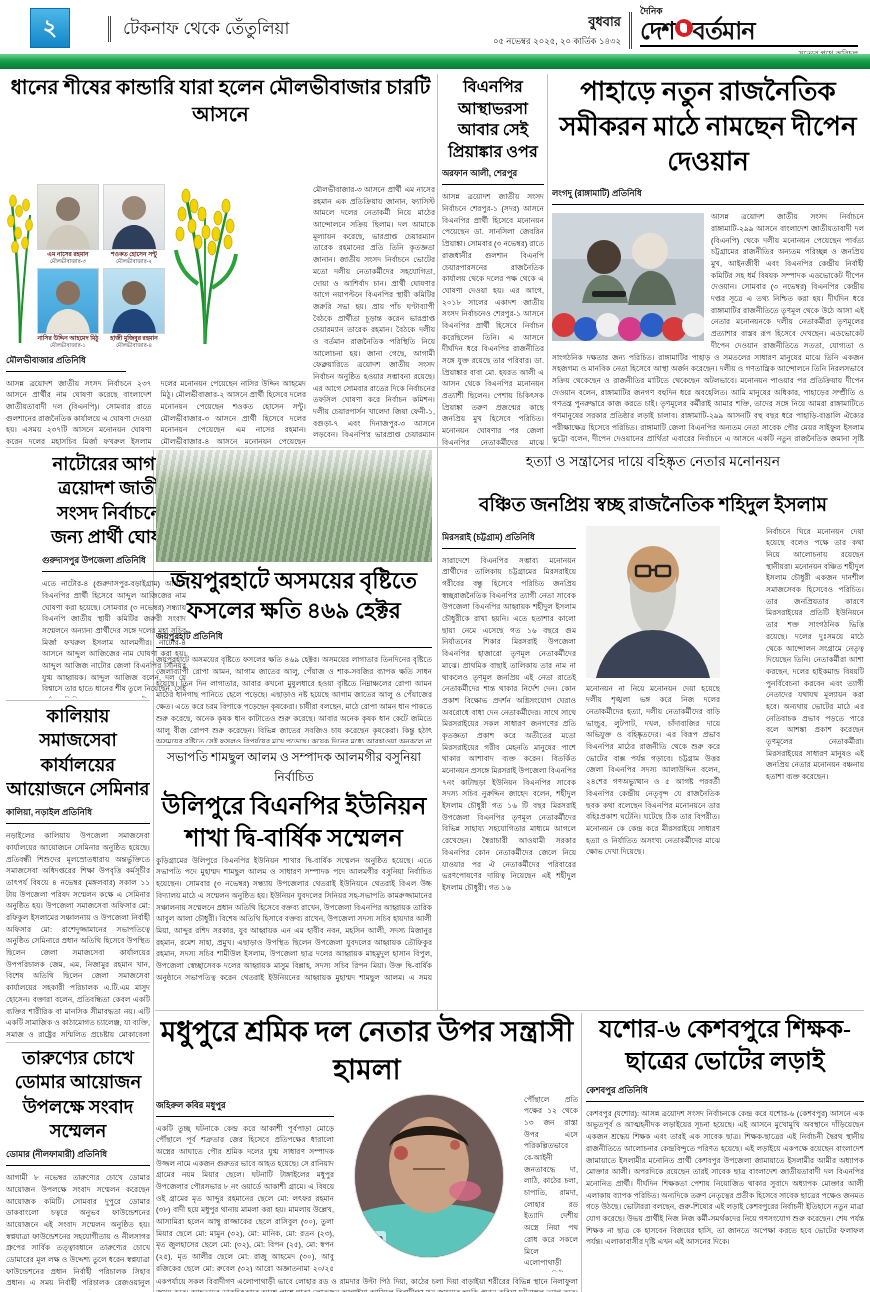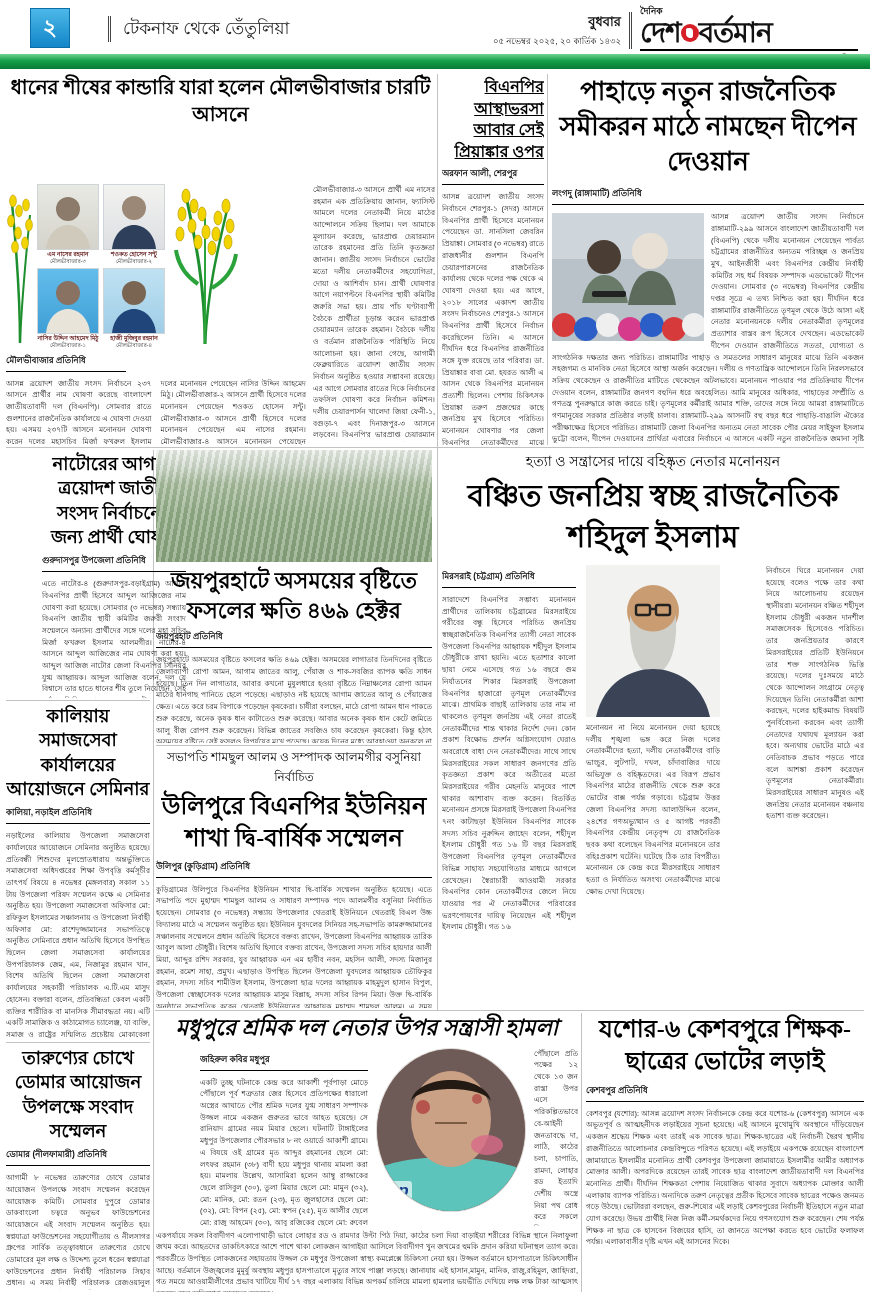--- a/index.html
+++ b/index.html
@@ -9,32 +9,32 @@
   .pagenum{position:absolute;left:30px;top:8px;width:38px;height:38px;
            background:linear-gradient(180deg,#4db8e8,#1286c9);border:1px solid #0d6fa8;
            color:#fff;font-weight:bold;font-size:22px;display:flex;align-items:center;justify-content:center;}
   .slogan{position:absolute;left:108px;top:16px;font-size:17px;color:#222;
           border-left:3px double #444;padding-left:12px;line-height:1.2;height:26px;display:flex;align-items:center;}
   .dateblock{position:absolute;right:238px;top:12px;text-align:right;border-right:3px double #444;padding-right:8px;}
   .weekday{font-weight:bold;font-size:13px;}
   .dateline{font-size:8.5px;color:#222;margin-top:2px;}
   .logo{position:absolute;right:12px;top:4px;width:218px;}
   .logo-prefix{font-size:9px;font-weight:bold;}
-  .logo-name{font-family:"Liberation Serif",serif;font-weight:900;font-size:28px;line-height:1.0;
-             letter-spacing:-1px;display:flex;align-items:center;gap:0;}
+  .logo-name{font-family:"Liberation Serif",serif;font-weight:900;font-size:24px;line-height:1.0;
+             letter-spacing:-1px;display:flex;gap:0;}
   .emblem{width:18px;height:18px;border-radius:50%;background:#d61f26;display:inline-block;position:relative;flex:0 0 auto;}
   .emblem::after{content:"";position:absolute;left:5px;top:4px;width:7px;height:10px;background:#fff;border-radius:2px 4px 3px 5px;}
   .logo-rule{border-bottom:2px solid #000;margin-top:2px;}
   .tagline{font-size:7.5px;text-align:right;margin-top:1px;color:#222;}
   .greenbar{position:absolute;left:0;top:54px;width:870px;height:15px;
             background:linear-gradient(180deg,#6fd392 0%,#16a04a 45%,#067a33 100%);}
   
   .art{position:absolute;overflow:hidden;}
   .hl{font-family:"Liberation Serif",serif;font-weight:bold;color:#000;text-align:center;line-height:1.35;}
-  .hl.left{text-align:right;text-decoration:underline;}
+  .hl.left{text-align:center;}
   .kicker{font-family:"Liberation Serif",serif;text-align:center;font-size:13px;color:#000;}
   .byline{font-weight:bold;font-size:8.5px;border-bottom:1.5px solid #000;padding-bottom:3px;margin:5px 0 6px 0;}
   .body{font-size:7.4px;line-height:1.58;text-align:justify;color:#161616;}
   .cols2{column-count:2;column-gap:9px;}
   .vrule{position:absolute;width:1px;background:#c2c2c2;}
   .hrule{position:absolute;height:1px;background:#c2c2c2;}
   
   .ph{background:#e7ebee;position:relative;overflow:hidden;}
   .cand{display:flex;flex-direction:column;align-items:center;width:62px;}
   .cand .ph{width:60px;height:64px;border:1px solid #cfd4d8;}
@@ -44,21 +44,21 @@
   .candgrid{display:flex;flex-direction:column;gap:3px;}
   .candrow{display:flex;gap:4px;}
   .field{width:100%;height:112px;
      background:linear-gradient(180deg,#eef1ec 0%,#cfd9cb 16%,#a9bd9f 30%,#93ad88 55%,#86a27b 100%);position:relative;}
   .field::after{content:"";position:absolute;inset:0;
      background:repeating-linear-gradient(100deg,rgba(255,255,255,.25) 0 3px,rgba(70,90,60,.12) 3px 7px);}
   .meeting{float:left;width:152px;height:128px;margin:2px 7px 3px 0;
      background:linear-gradient(180deg,#cdd5db,#a8b3ba 70%,#8d99a1);position:relative;}
   .wrapfig svg,.ph svg{display:block;}
   .circleph{border-radius:50%;background:#caa78f;position:relative;overflow:hidden;border:1px solid #ddd;}
-  .watermark{position:absolute;left:8px;bottom:10px;font-weight:bold;font-size:17px;color:#1b3f8f;
+  .watermark{position:absolute;left:8px;bottom:10px;font-weight:bold;font-size:14px;color:#1b3f8f;
      font-style:italic;background:rgba(255,255,255,.65);padding:0 3px;border-radius:3px;}
 </style>
 </head>
 <body>
 
 <div id="page">
 
   <div>
     <div class="pagenum">২</div>
     <div class="slogan">টেকনাফ থেকে তেঁতুলিয়া</div>
@@ -244,27 +244,26 @@
   <div class="art" style="left:156px;top:450px;width:276px;height:293px;">
     <div class="field"></div>
     <div class="hl" style="font-size:22px;margin-top:4px;">জয়পুরহাটে অসময়ের বৃষ্টিতে ফসলের ক্ষতি ৪৬৯ হেক্টর</div>
     <div class="byline">জয়পুরহাট প্রতিনিধি</div>
     <div class="body" style="height:94px;overflow:hidden;">জয়পুরহাটে অসময়ের বৃষ্টিতে ফসলের ক্ষতি ৪৬৯ হেক্টর। অসময়ের লাগাতার তিনদিনের বৃষ্টিতে জেলাব্যাপী রোপা আমন, আগাম জাতের আলু, পেঁয়াজ ও শাক-সবজির ব্যাপক ক্ষতি সাধন হয়েছে। তিন দিন লাগাতার, আবার কখনো মুষুলধারে হওয়া বৃষ্টিতে নিম্নাঞ্চলের রোপা আমন মাঠের ধানগাছ পানিতে হেলে পড়েছে। এছাড়াও নষ্ট হয়েছে আগাম জাতের আলু ও পেঁয়াজের ক্ষেত। এতে করে চরম বিপাকে পড়েছেন কৃষকেরা। চাষীরা বলছেন, মাঠে রোপা আমন ধান পাকতে শুরু করেছে, অনেক কৃষক ধান কাটাতেও শুরু করেছে। আবার অনেক কৃষক ধান কেটে জমিতে আলু বীজ রোপণ শুরু করেছেন। বিভিন্ন জাতের সবজিও চাষ করেছেন কৃষকেরা। কিন্তু হঠাৎ অসময়ের বৃষ্টিতে সেই ফসলও বিপর্যয়ের মুখে পড়েছে। কয়েক দিনের মধ্যে আবহাওয়া অনুকূলে না এলে রোপা আমন ও আগামজাতের আলুসহ মোট ৪৬৯ দশমিক ৫ হেক্টর জমির ফসল ক্ষতিগ্রস্ত হয়েছে। এর মধ্যে জেলার সদর উপজেলায় রোপা আমন, শাক সবজি, পেঁয়াজ ও মরিচের বেশি ক্ষতি হয়েছে, আর আগাম জাতের আলুর বেশি ক্ষতি হয়েছে জেলার আক্কেলপুর উপজেলায়। জেলার বিভিন্ন ফসলি মাঠে সরেজমিন দেখা গেছে, অসময়ের এই বৃষ্টিতে বেশিরভাগ ফসলি মাঠের পাকা-আধা পাকা ধান গাছ হেলে পড়েছে; আবার কোথাও কোথাও আধা পাকা ও কাচা ধানগাছ পানিতে হেলে গেছে। কৃষকরা কোথাও কোথাও হেলে পড়া আধাপাকা ওই ধানগাছ-ই কেটে নিয়ে যাচ্ছেন। আগাম জাতের আলু ও পেঁয়াজের খেতে পানি জমার কারণে কৃষকরা বাধ্য হয়ে রোপণ করা ওই আলু ও পেঁয়াজ এর বীজ তুলে নিয়েছেন।</div>
   </div>
 
   <div class="art" style="left:156px;top:748px;width:276px;height:260px;">
     <div class="kicker" style="font-size:12px;">সভাপতি শামছুল আলম ও সম্পাদক আলমগীর বসুনিয়া নির্বাচিত</div>
     <div class="hl" style="font-size:24px;margin-top:2px;">উলিপুরে বিএনপির ইউনিয়ন শাখা দ্বি-বার্ষিক সম্মেলন</div>
-    <div class="byline">উলিপুর (কুড়িগ্রাম) প্রতিনিধি</div>
     <div class="body" style="height:128px;overflow:hidden;">কুড়িগ্রামের উলিপুরে বিএনপির ইউনিয়ন শাখার দ্বি-বার্ষিক সম্মেলন অনুষ্ঠিত হয়েছে। এতে সভাপতি পদে মুহাম্মদ শামছুল আলম ও সাধারণ সম্পাদক পদে আলমগীর বসুনিয়া নির্বাচিত হয়েছেন। সোমবার (৩ নভেম্বর) সন্ধ্যায় উপজেলার থেতরাই ইউনিয়নে থেতরাই বিএল উচ্চ বিদ্যালয় মাঠে এ সম্মেলন অনুষ্ঠিত হয়। ইউনিয়ন যুবদলের সিনিয়র সহ-সভাপতি কামরুজ্জামানের সঞ্চালনায় সম্মেলনে প্রধান অতিথি হিসেবে বক্তব্য রাখেন, উপজেলা বিএনপির আহ্বায়ক তারিক আবুল আলা চৌধুরী। বিশেষ অতিথি হিসাবে বক্তব্য রাখেন, উপজেলা সদস্য সচিব হায়দার আলী মিয়া, আব্দুর রশিদ সরকার, যুব আহ্বায়ক এন এম হাবীব নবন, মহসিন আলী, সদস্য মিজানুর রহমান, রমেশ সাহা, প্রমুখ। এছাড়াও উপস্থিত ছিলেন উপজেলা যুবদলের আহ্বায়ক তৌফিকুর রহমান, সদস্য সচিব শামীউল ইসলাম, উপজেলা ছাত্র দলের আহ্বায়ক মাহমুদুল হাসান বিপুল, উপজেলা স্বেচ্ছাসেবক দলের আহ্বায়ক মাসুম বিল্লাহ, সদস্য সচিব রিপন মিয়া। উক্ত দ্বি-বার্ষিক অনুষ্ঠানে সভাপতিত্ব করেন থেতরাই ইউনিয়নের আহ্বায়ক মুহাম্মদ শামছুল আলম। এ সময় ইউনিয়ন বিএনপির নির্বাচিত সভাপতি মুহাম্মদ শামছুল আলম বলেন, আমার ইউনিয়নের ৫১০ জন সদস্যের সম্মতিতে বিনা প্রতিদ্বন্দ্বিতায় ইউনিয়ন সভাপতি পদে নির্বাচিত হওয়ায় কৃতজ্ঞতা জ্ঞাপন করছি। থেতরাই ইউনিয়নকে এগিয়ে নিতে ইউনিয়নের সকল জনগণকে সাথে নিয়ে কাজ করে যাবেন বলে জানান তিনি।</div>
   </div>
 
   <div class="art" style="left:442px;top:450px;width:422px;height:558px;">
     <div class="kicker" style="font-size:14px;">হত্যা ও সন্ত্রাসের দায়ে বহিষ্কৃত নেতার মনোনয়ন</div>
-    <div class="hl" style="font-size:30px;margin-top:2px;">বঞ্চিত জনপ্রিয় স্বচ্ছ রাজনৈতিক শহিদুল ইসলাম</div>
+    <div class="hl" style="font-size:19px;margin-top:18px;">বঞ্চিত জনপ্রিয় স্বচ্ছ রাজনৈতিক শহিদুল ইসলাম</div>
     <div style="display:flex;gap:10px;margin-top:8px;height:430px;overflow:hidden;">
       <div style="width:134px;">
         <div class="byline">মিরসরাই (চট্টগ্রাম) প্রতিনিধি</div>
         <div class="body">সারাদেশে বিএনপির সম্ভাব্য মনোনয়ন প্রার্থীদের তালিকায় চট্টগ্রামের মিরসরাইয়ে গরীবের বন্ধু হিসেবে পরিচিত জনপ্রিয় স্বচ্ছরাজনৈতিক বিএনপির ত্যাগী নেতা সাবেক উপজেলা বিএনপির আহ্বায়ক শহীদুল ইসলাম চৌধুরীকে রাখা হয়নি। এতে হতাশার কালো ছায়া নেমে এসেছে গত ১৬ বছরে গুম নির্যাতনের শিকার মিরসরাই উপজেলা বিএনপির হাজারো তৃণমূল নেতাকর্মীদের মাঝে। প্রাথমিক বাছাই তালিকায় তার নাম না থাকলেও তৃণমূল জনপ্রিয় এই নেতা রাতেই নেতাকর্মীদের শান্ত থাকার নির্দেশ দেন। কোন প্রকাশ বিক্ষোভ প্রদর্শন অগ্নিসংযোগ ঘেরাও অবরোধে বাধা দেন নেতাকর্মীদের। সাথে সাথে মিরসরাইয়ের সকল সাধারণ জনগণের প্রতি কৃতজ্ঞতা প্রকাশ করে অতীতের মতো মিরসরাইয়ের গরীব মেহনতি মানুষের পাশে থাকার আশাবাদ ব্যক্ত করেন। বিতর্কিত মনোনয়ন প্রসঙ্গে মিরসরাই উপজেলা বিএনপির ৭নং কাটাছড়া ইউনিয়ন বিএনপির সাবেক সদস্য সচিব নুরুদ্দিন জাহেদ বলেন, শহীদুল ইসলাম চৌধুরী গত ১৬ টি বছর মিরসরাই উপজেলা বিএনপির তৃণমূল নেতাকর্মীদের বিভিন্ন সাহায্য সহযোগিতার মাধ্যমে আগলে রেখেছেন। স্বৈরাচারী আওয়ামী সরকার বিএনপির কোন নেতাকর্মীদের জেলে নিয়ে যাওয়ার পর ঐ নেতাকর্মীদের পরিবারের ভরণপোষণের দায়িত্ব নিয়েছেন এই শহীদুল ইসলাম চৌধুরী। গত ১৬</div>
       </div>
       <div style="width:134px;">
         <div class="ph" style="width:134px;height:152px;background:#f1f1ef;">
           <svg width="134" height="152" viewBox="0 0 134 152">
             <rect width="134" height="152" fill="#f2f2f0"></rect>
             <circle cx="67" cy="46" r="26" fill="#c99c72"></circle>
@@ -277,22 +276,22 @@
         </div>
         <div class="body" style="margin-top:5px;">মনোনয়ন না নিয়ে মনোনয়ন দেয়া হয়েছে দলীয় শৃঙ্খলা ভঙ্গ করে নিজ দলের নেতাকর্মীদের হত্যা, দলীয় নেতাকর্মীদের বাড়ি ভাংচুর, লুটপাট, দখল, চাঁদাবাজির দায়ে অভিযুক্ত ও বহিষ্কৃতদের। এর বিরূপ প্রভাব বিএনপির মাঠের রাজনীতি থেকে শুরু করে ভোটের বাক্স পর্যন্ত গড়াবে। চট্টগ্রাম উত্তর জেলা বিএনপির সদস্য আলাউদ্দিন বলেন, ২৪শের গণঅভ্যুত্থান ও ৫ আগষ্ট পরবর্তী বিএনপির কেন্দ্রীয় নেতৃবৃন্দ যে রাজনৈতিক ছবক কথা বলেছেন বিএনপির মনোনয়নে তার বহিঃপ্রকাশ ঘটেনি। ঘটেছে ঠিক তার বিপরীত। মনোনয়ন কে কেন্দ্র করে মীরসরাইয়ে সাধারণ হত্যা ও নির্যাতিত অসংখ্য নেতাকর্মীদের মাঝে ক্ষোভ দেখা দিয়েছে।</div>
       </div>
       <div style="flex:1;margin-left:36px;">
         <div class="body">নির্বাচনে ঘিরে মনোনয়ন দেয়া হয়েছে বলেও পক্ষে তার কথা নিয়ে আলোচনায় রয়েছেন স্থানীয়রা। মনোনয়ন বঞ্চিত শহীদুল ইসলাম চৌধুরী একজন দানশীল সমাজসেবক হিসেবেও পরিচিত। তার জনপ্রিয়তার কারণে মিরসরাইয়ের প্রতিটি ইউনিয়নে তার শক্ত সাংগঠনিক ভিত্তি রয়েছে। দলের দুঃসময়ে মাঠে থেকে আন্দোলন সংগ্রামে নেতৃত্ব দিয়েছেন তিনি। নেতাকর্মীরা আশা করছেন, দলের হাইকমান্ড বিষয়টি পুনর্বিবেচনা করবেন এবং ত্যাগী নেতাদের যথাযথ মূল্যায়ন করা হবে। অন্যথায় ভোটের মাঠে এর নেতিবাচক প্রভাব পড়তে পারে বলে আশঙ্কা প্রকাশ করেছেন তৃণমূলের নেতাকর্মীরা। মিরসরাইয়ের সাধারণ মানুষও এই জনপ্রিয় নেতার মনোনয়ন বঞ্চনায় হতাশা ব্যক্ত করেছেন।</div>
       </div>
     </div>
   </div>
 
   <div class="art" style="left:156px;top:1013px;width:422px;height:279px;">
-    <div class="hl" style="font-size:22px;font-style:italic;">মধুপুরে শ্রমিক দল নেতার উপর সন্ত্রাসী হামলা</div>
-    <div style="display:flex;gap:8px;margin-top:5px;height:178px;overflow:hidden;margin-left:44px;">
+    <div class="hl" style="font-size:28px;">মধুপুরে শ্রমিক দল নেতার উপর সন্ত্রাসী হামলা</div>
+    <div style="display:flex;gap:20px;margin-top:5px;height:178px;overflow:hidden;">
       <div style="width:178px;">
         <div class="byline">জহিরুল কবির মধুপুর</div>
         <div class="body">একটি তুচ্ছ ঘটনাকে কেন্দ্র করে আকাশী পূর্বপাড়া মোড়ে পৌঁছালে পূর্ব শত্রুতার জের হিসেবে প্রতিপক্ষের ধারালো অস্ত্রের আঘাতে পৌর শ্রমিক দলের যুগ্ম সাধারণ সম্পাদক উজ্জল নামে একজন গুরুতর ভাবে আহত হয়েছে। সে রানিয়াদ গ্রামের নয়ম মিয়ার ছেলে। ঘটনাটি টাঙ্গাইলের মধুপুর উপজেলার পৌরসভার ৮ নং ওয়ার্ডে আকাশী গ্রামে। এ বিষয়ে ওই গ্রামের মৃত আব্দুর রহমানের ছেলে মো: লৎফর রহমান (৩৮) বাদী হয়ে মধুপুর থানায় মামলা করা হয়। মামলায় উল্লেখ, আসামিরা হলেন আম্বু রাজ্জাকের ছেলে রাসিবুল (৩০), তুলা মিয়ার ছেলে মো: মামুন (৩২), মো: মানিক, মো: রতন (২৩), মৃত জুলহাসের ছেলে মো: (৩২), মো: বিপন (২৫), মো: স্বপন (২৫), মৃত আলীর ছেলে মো: রাজু আহমেদ (৩০), আবু রজিকের ছেলে মো: রুবেল (৩২) আরো অজ্ঞাতনামা ২০/২৫ জন। মামলায় বলা হয়েছে, এরা সকলে মিলে এই হামলা চালায়। মামলার সূত্রে জানা যায়, সোমবার (৪নভেম্বর) রাতে সাড়ে ৯টায় দিকে মো: হাসান, শিশির মামুন, মেমেদী, শাহিন সহ আরো কয়েকজন মিলে মোটরসাইকেল যোগে মধুপুর ঘাটাইল পথে আকাশী মোড় নামক স্থানে</div>
       </div>
       <div class="circleph" style="width:148px;height:162px;flex:0 0 auto;">
         <svg width="148" height="162" viewBox="0 0 148 162">
           <rect width="148" height="162" fill="#6e5a56"></rect>
           <path d="M0 120 C30 104 110 104 148 122 L148 162 L0 162 Z" fill="#5cc4bb"></path>
           <ellipse cx="74" cy="70" rx="40" ry="48" fill="#caa184"></ellipse>
           <path d="M34 52 C40 24 108 24 114 52 C104 36 44 36 34 52 Z" fill="#241a14"></path>

